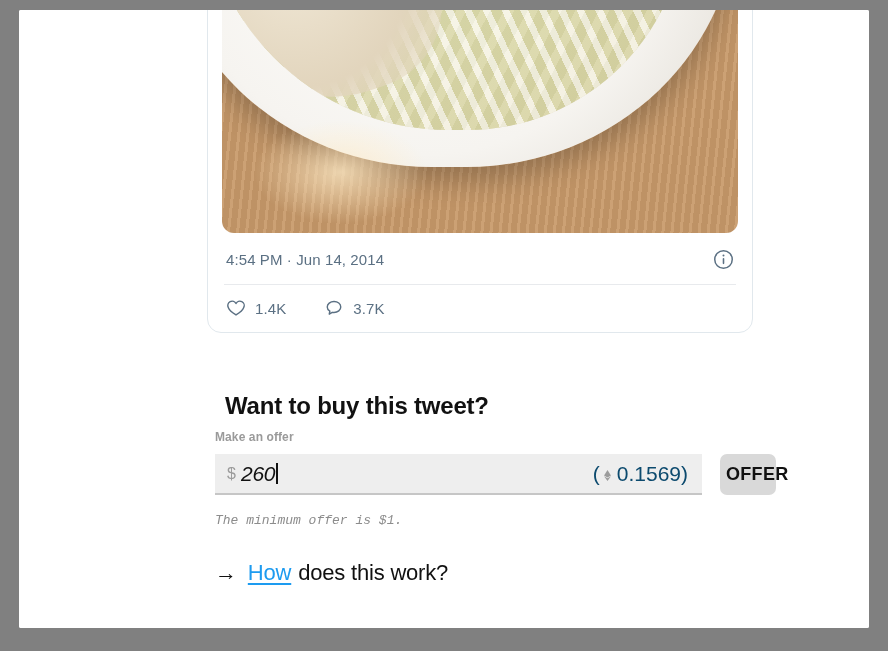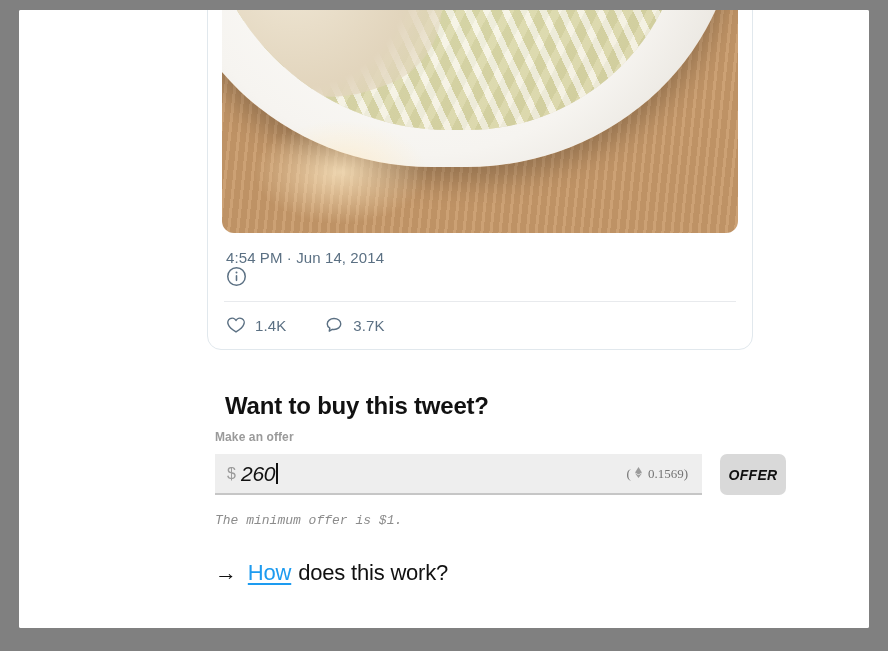--- a/index.html
+++ b/index.html
@@ -166,24 +166,23 @@
     left: 6%;
     bottom: 2%;
     width: 34%;
     height: 22%;
     border-radius: 50%;
     background: radial-gradient(ellipse at center, rgba(255,236,200,0.75) 0%, rgba(255,236,200,0) 70%);
   }
 
   .tweet-meta {
     display: flex;
-    align-items: flex-start;
+    align-items: center;
     justify-content: space-between;
     padding: 16px 18px 14px 18px;
-    flex-direction: column;
   }
   .tweet-date {
     font-size: 15px;
     color: #5b7083;
     letter-spacing: 0.1px;
   }
   .info-icon {
     width: 21px; height: 21px;
     flex: 0 0 auto;
   }
@@ -260,39 +259,37 @@
   .caret {
     display: inline-block;
     width: 1.5px;
     height: 21px;
     background: #111111;
     margin-left: 1px;
     vertical-align: -4px;
   }
   .eth-equiv {
     margin-left: auto;
-    font-size: 13px;
-    color: #737373;
+    font-size: 21px;
+    color: #0c4a6e;
     white-space: nowrap;
-    font-family: Liberation Serif, serif;
   }
   .offer-button {
     margin-left: 18px;
-    width: 66px;
+    width: 56px;
     height: 41px;
     background: #d9d9d9;
     border: none;
     border-radius: 7px;
     font-family: "Liberation Sans", sans-serif;
-    font-size: 14px;
+    font-size: 18px;
     font-weight: bold;
     color: #111111;
     letter-spacing: 0.3px;
     cursor: pointer;
-    font-style: italic;
   }
   .min-offer {
     margin-top: 18px;
     font-size: 13px;
     font-style: italic;
     color: #8c8c8c;
     font-family: Liberation Mono, monospace;
   }
   .how-row {
     margin-top: 32px;

